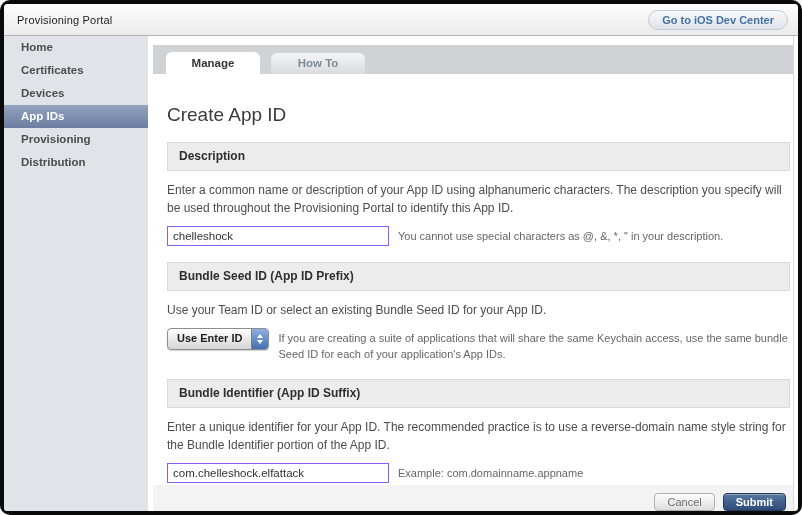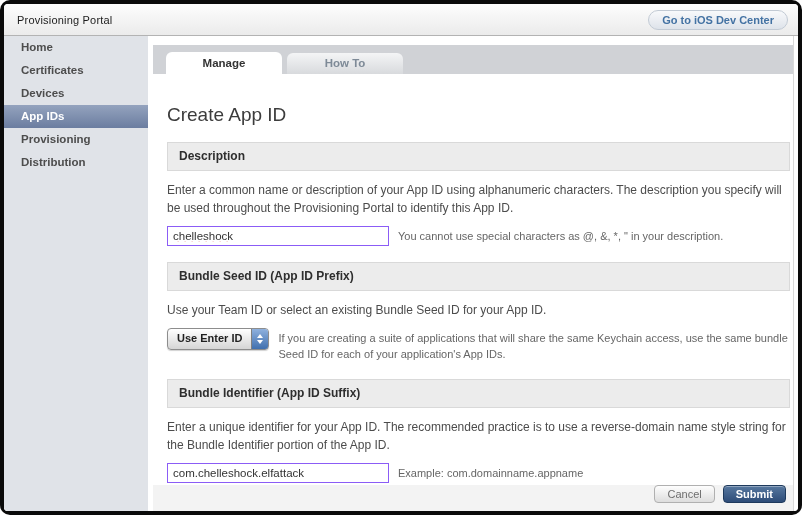--- a/index.html
+++ b/index.html
@@ -18,22 +18,22 @@
   .main { flex:1; display:flex; min-height:0; background:#fff; }
   .sidebar { width:144px; flex:none; background:#e0e3e8; }
   .side-item { height:23px; line-height:23px; padding-left:17px; font-size:11.5px; font-weight:bold; color:#4d4d4d; cursor:pointer; }
   .side-item.selected { background:linear-gradient(#94a3be,#6b7da0); color:#fff; }
 
   .content-col { flex:1; display:flex; flex-direction:column; margin-left:5px; margin-right:4px;
                  border-right:1px solid #d9d9d9; min-height:0; }
 
   
   .tabband { margin-top:9px; height:29px; background:#d0d2d6; flex:none; display:flex; align-items:flex-end; padding-left:13px; }
-  .tab { width:116px; height:22px; line-height:22px; text-align:center; font-size:11.5px; font-weight:bold;
-         border-radius:6px 6px 0 0; margin-right:5px; cursor:pointer; }
+  .tab { width:94px; height:22px; line-height:22px; text-align:center; font-size:11.5px; font-weight:bold;
+         border-radius:6px 6px 0 0; margin-right:11px; cursor:pointer; }
   .tab.active { background:#fff; color:#333; }
   .tab.inactive { background:linear-gradient(#f4f5f6,#d8dadd); color:#7e8a97; height:21px; line-height:21px; }
 
   
   .page { flex:1; background:#fff; padding:16px 3px 0 14px; min-height:0; }
   .page-title { margin-top:14px; font-size:19px; color:#3c3c3c; font-weight:500; }
   .section-head { margin-top:16px; height:27px; line-height:27px; background:#ececec; border:1px solid #d9d9d9;
                   padding-left:11px; font-size:12px; font-weight:bold; color:#2e2e2e; }
   .para { margin-top:10px; font-size:12px; color:#4c4c4c; line-height:1.5; max-width:648px; }
   .field-row { margin-top:9px; display:flex; align-items:flex-start; }
@@ -46,21 +46,21 @@
   .aqua-select { display:inline-flex; align-items:stretch; height:20px; border:1px solid #8d8d8d; border-radius:4px;
                  overflow:hidden; background:linear-gradient(#ffffff,#d5d5d5); box-shadow:0 1px 1px rgba(0,0,0,0.18);
                  cursor:pointer; flex:none; }
   .aqua-label { padding:0 9px 0 9px; font-size:11px; font-weight:bold; color:#1f1f1f; line-height:19px; }
   .aqua-stepper { width:16px; background:linear-gradient(#8fb1de,#4170ae); display:flex; flex-direction:column;
                   align-items:center; justify-content:center; gap:2px; border-left:1px solid #808080; }
   .arr-up   { width:0; height:0; border-left:3px solid transparent; border-right:3px solid transparent; border-bottom:4px solid #fff; }
   .arr-down { width:0; height:0; border-left:3px solid transparent; border-right:3px solid transparent; border-top:4px solid #fff; }
 
   
-  .footer { flex:none; height:26px; background:#f3f3f3; display:flex; align-items:flex-start; justify-content:flex-end;
+  .footer { flex:none; height:26px; background:#f3f3f3; display:flex; align-items:flex-end; justify-content:flex-end;
             padding-right:7px; gap:8px; }
   .btn { border-radius:4px; font-size:11px; padding:2px 12px; cursor:pointer; font-family:"Liberation Sans", sans-serif; }
   .btn-cancel { color:#6e6e6e; background:linear-gradient(#fefefe,#dddddd); border:1px solid #b0b0b0; }
   .btn-submit { font-weight:bold; color:#fff; background:linear-gradient(#57789f,#2d4c78); border:1px solid #1e3a5d;
                 box-shadow:inset 0 1px 0 rgba(255,255,255,0.35); }
 </style>
 </head>
 <body>
 
 <div class="frame">

